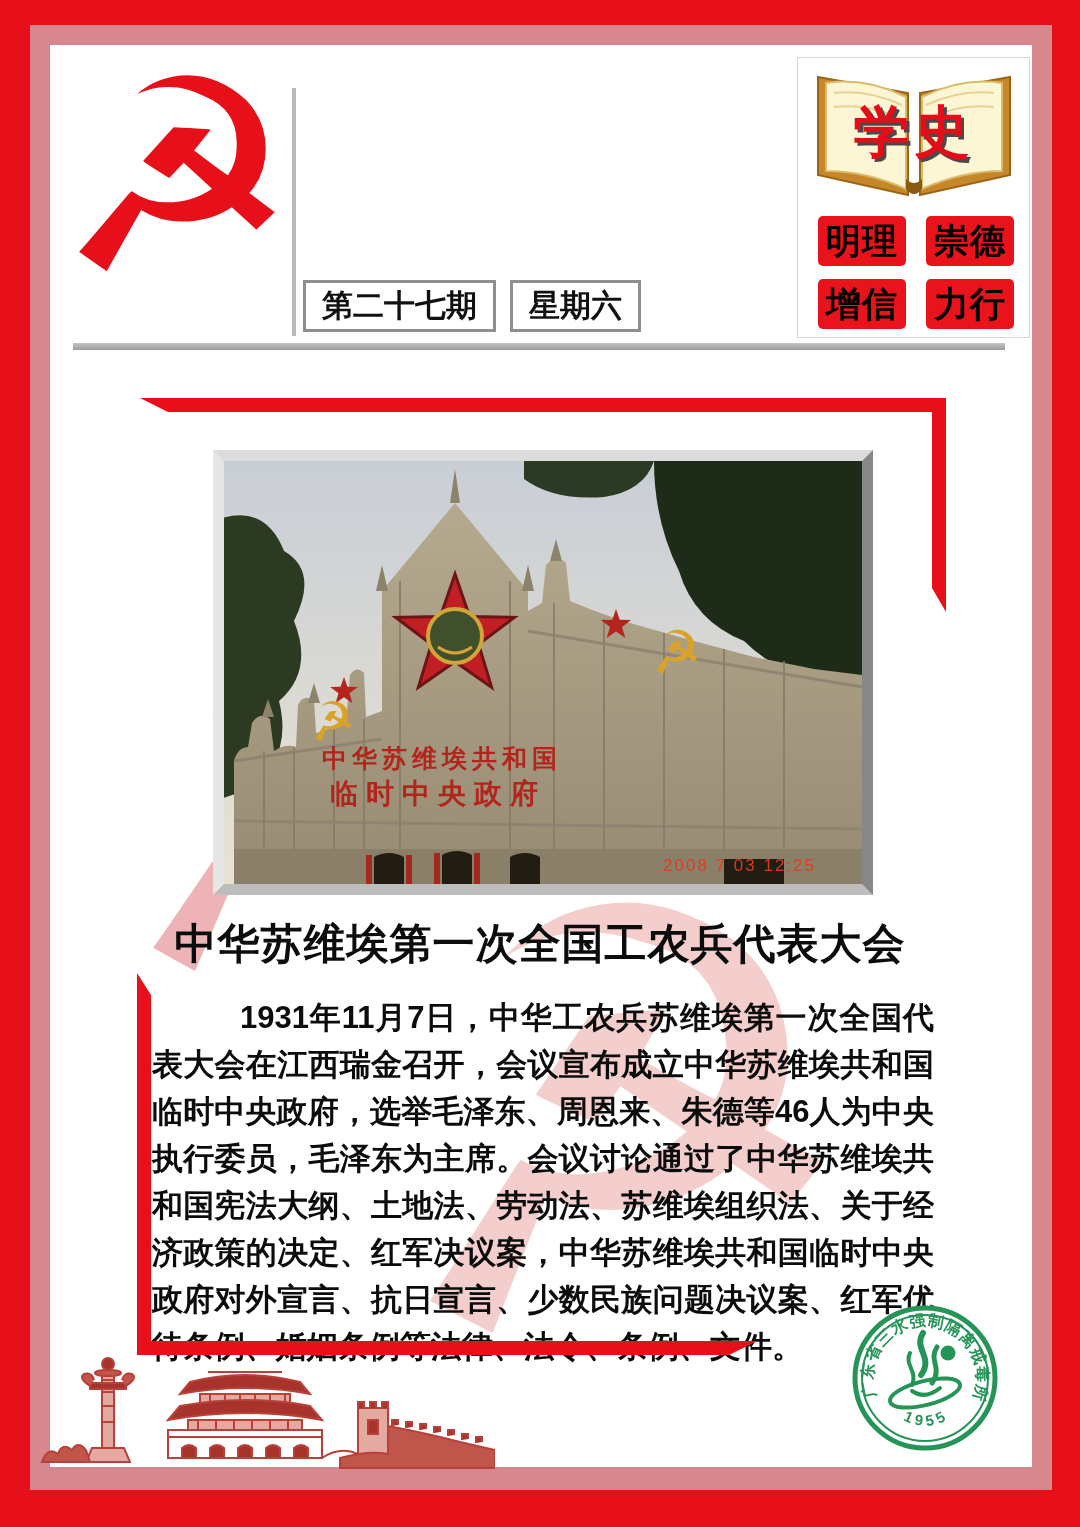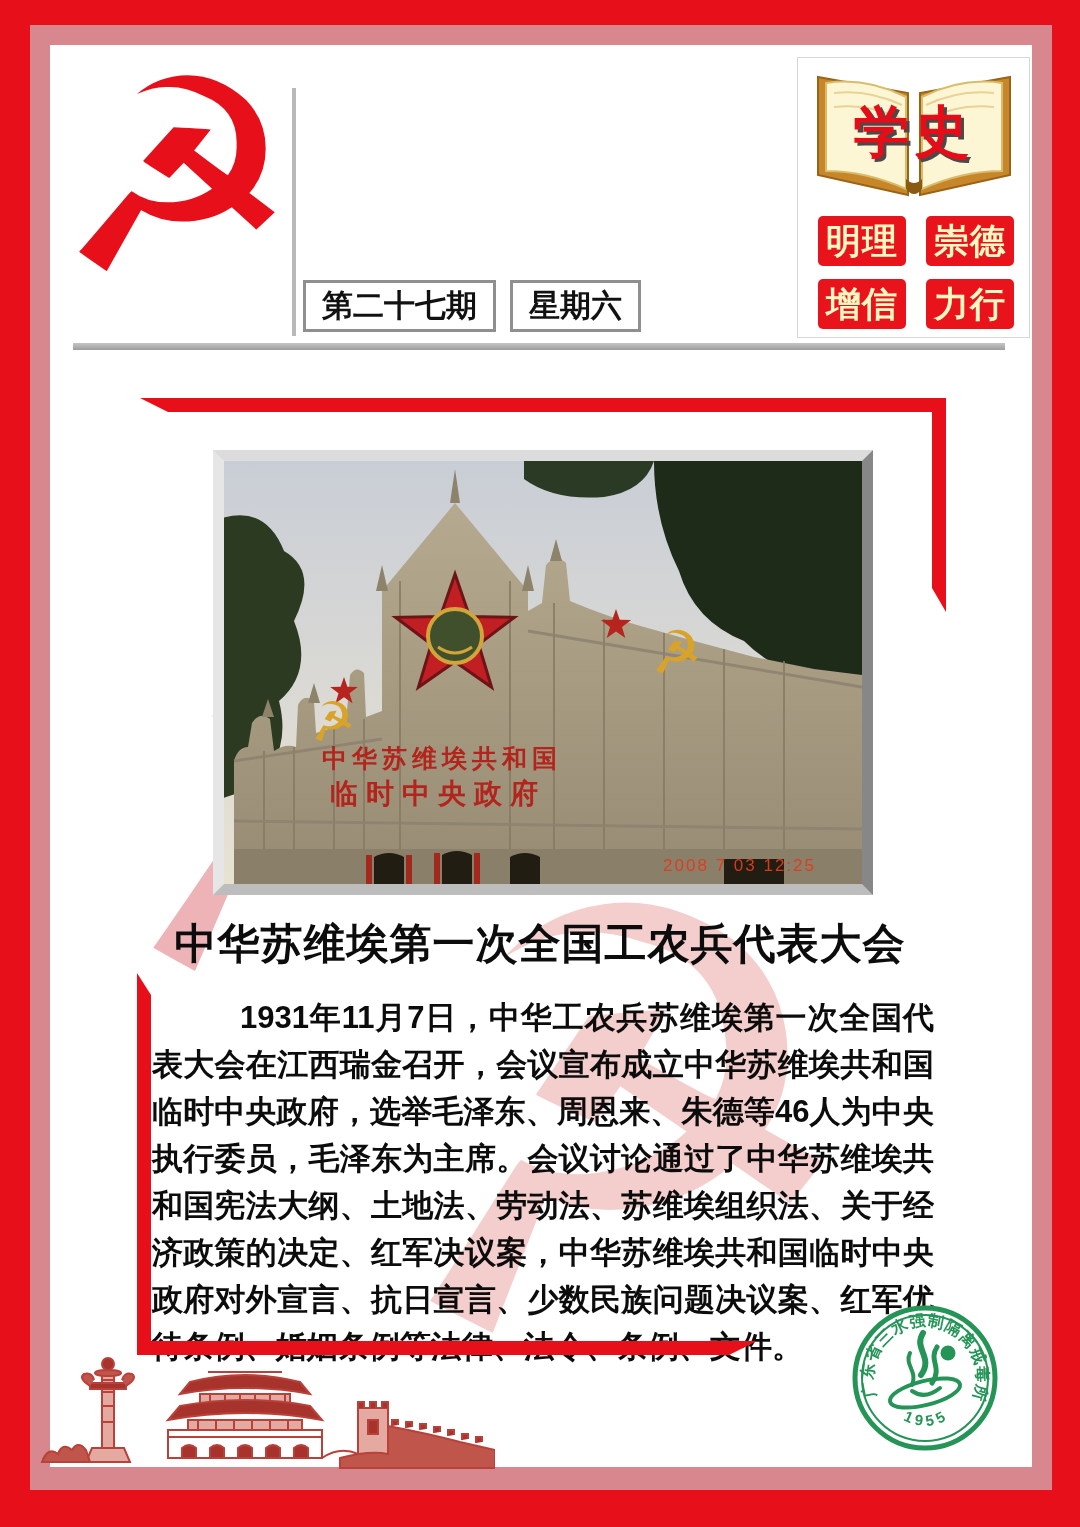--- a/index.html
+++ b/index.html
@@ -26,21 +26,21 @@
     background:linear-gradient(#c6c6c6,#9c9c9c);z-index:4;}
 
   .study-panel{position:absolute;left:797px;top:57px;width:233px;height:281px;z-index:4;
     border:1px solid #d8d8d8;background:#fff;box-sizing:border-box;}
   .book-wrap{position:relative;width:220px;height:152px;margin:1px auto 0;}
   .book-label{position:absolute;left:0;top:36px;width:100%;text-align:center;
     font-size:56px;font-weight:bold;color:#e60d18;letter-spacing:4px;
     text-shadow:3px 3px 0 #4a4a4a;}
   .slogan-grid{position:absolute;left:20px;top:158px;width:196px;
     display:grid;grid-template-columns:88px 88px;grid-auto-rows:50px;column-gap:20px;row-gap:13px;}
-  .slogan-btn{background:#e8131b;border-radius:5px;color:#fef9c3;font-size:35px;font-weight:bold;
+  .slogan-btn{background:#e8131b;border-radius:5px;color:#000000;font-size:35px;font-weight:bold;
     text-align:center;line-height:50px;letter-spacing:1px;}
 
   
   .frame-strip{position:absolute;background:#e7101a;z-index:3;}
   .frame-top{left:140px;top:398px;width:806px;height:14px;
     clip-path:polygon(0 0,100% 0,100% 100%,28px 100%);}
   .frame-right{left:932px;top:398px;width:14px;height:214px;
     clip-path:polygon(0 0,100% 0,100% 100%,0 calc(100% - 24px));}
   .frame-left{left:137px;top:973px;width:14px;height:382px;
     clip-path:polygon(0 0,100% 22px,100% 100%,0 100%);}

